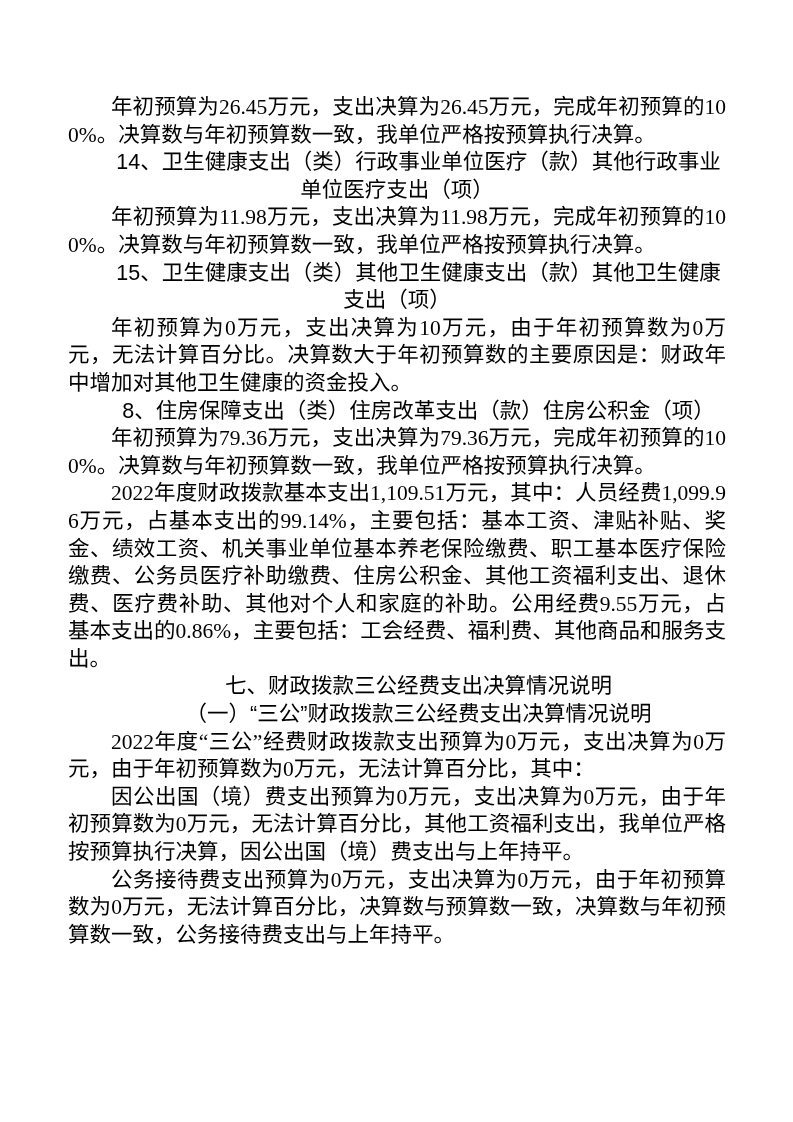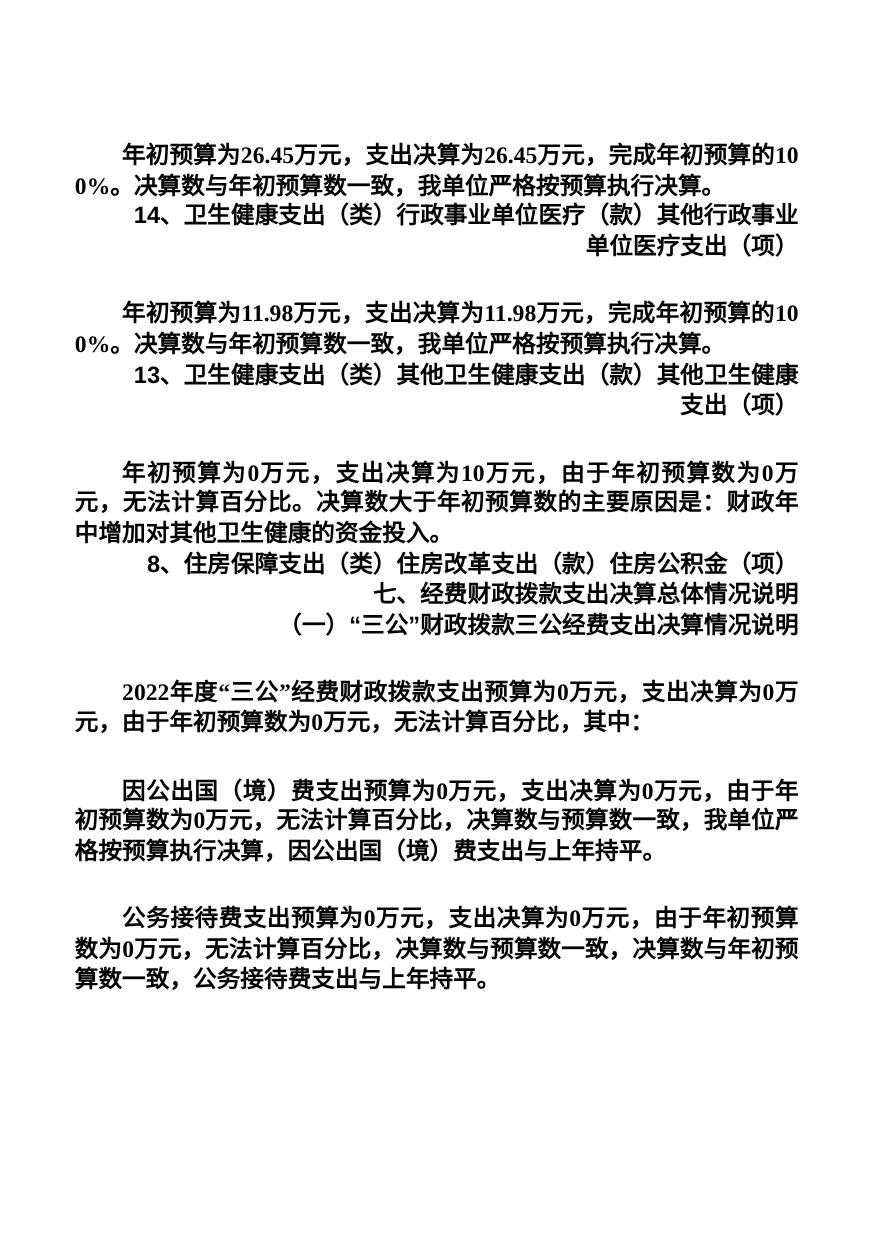--- a/index.html
+++ b/index.html
@@ -26,39 +26,40 @@
     margin: 0;
     padding: 0;
     font-size: 21.5px;
     line-height: 27.6px;
     text-align: justify;
     text-indent: 2em;
     word-break: break-all;
   }
   p.para.body {
     font-family: "Liberation Serif", "DejaVu Serif", serif;
-    font-weight: 700;
-    margin-top: 34px;
+    font-weight: 400;
   }
   p.para.heading {
     font-family: "Liberation Sans", "DejaVu Sans", sans-serif;
-    font-weight: 700;
-    text-align: right;
+    font-weight: 400;
+    text-align: center;
   }
 </style>
 </head>
 <body>
 
 <div class="page">
   <div class="doc-content">
       <p class="para body">年初预算为26.45万元，支出决算为26.45万元，完成年初预算的100%。决算数与年初预算数一致，我单位严格按预算执行决算。</p>
       <p class="para heading">14、卫生健康支出（类）行政事业单位医疗（款）其他行政事业单位医疗支出（项）</p>
       <p class="para body">年初预算为11.98万元，支出决算为11.98万元，完成年初预算的100%。决算数与年初预算数一致，我单位严格按预算执行决算。</p>
-      <p class="para heading">13、卫生健康支出（类）其他卫生健康支出（款）其他卫生健康支出（项）</p>
+      <p class="para heading">15、卫生健康支出（类）其他卫生健康支出（款）其他卫生健康支出（项）</p>
       <p class="para body">年初预算为0万元，支出决算为10万元，由于年初预算数为0万元，无法计算百分比。决算数大于年初预算数的主要原因是：财政年中增加对其他卫生健康的资金投入。</p>
       <p class="para heading">8、住房保障支出（类）住房改革支出（款）住房公积金（项）</p>
-      <p class="para heading">七、经费财政拨款支出决算总体情况说明</p>
+      <p class="para body">年初预算为79.36万元，支出决算为79.36万元，完成年初预算的100%。决算数与年初预算数一致，我单位严格按预算执行决算。</p>
+      <p class="para body">2022年度财政拨款基本支出1,109.51万元，其中：人员经费1,099.96万元，占基本支出的99.14%，主要包括：基本工资、津贴补贴、奖金、绩效工资、机关事业单位基本养老保险缴费、职工基本医疗保险缴费、公务员医疗补助缴费、住房公积金、其他工资福利支出、退休费、医疗费补助、其他对个人和家庭的补助。公用经费9.55万元，占基本支出的0.86%，主要包括：工会经费、福利费、其他商品和服务支出。</p>
+      <p class="para heading">七、财政拨款三公经费支出决算情况说明</p>
       <p class="para heading">（一）“三公”财政拨款三公经费支出决算情况说明</p>
       <p class="para body">2022年度“三公”经费财政拨款支出预算为0万元，支出决算为0万元，由于年初预算数为0万元，无法计算百分比，其中：</p>
-      <p class="para body">因公出国（境）费支出预算为0万元，支出决算为0万元，由于年初预算数为0万元，无法计算百分比，决算数与预算数一致，我单位严格按预算执行决算，因公出国（境）费支出与上年持平。</p>
+      <p class="para body">因公出国（境）费支出预算为0万元，支出决算为0万元，由于年初预算数为0万元，无法计算百分比，其他工资福利支出，我单位严格按预算执行决算，因公出国（境）费支出与上年持平。</p>
       <p class="para body">公务接待费支出预算为0万元，支出决算为0万元，由于年初预算数为0万元，无法计算百分比，决算数与预算数一致，决算数与年初预算数一致，公务接待费支出与上年持平。</p>
     </div>
 </div>
 
 </body></html>

